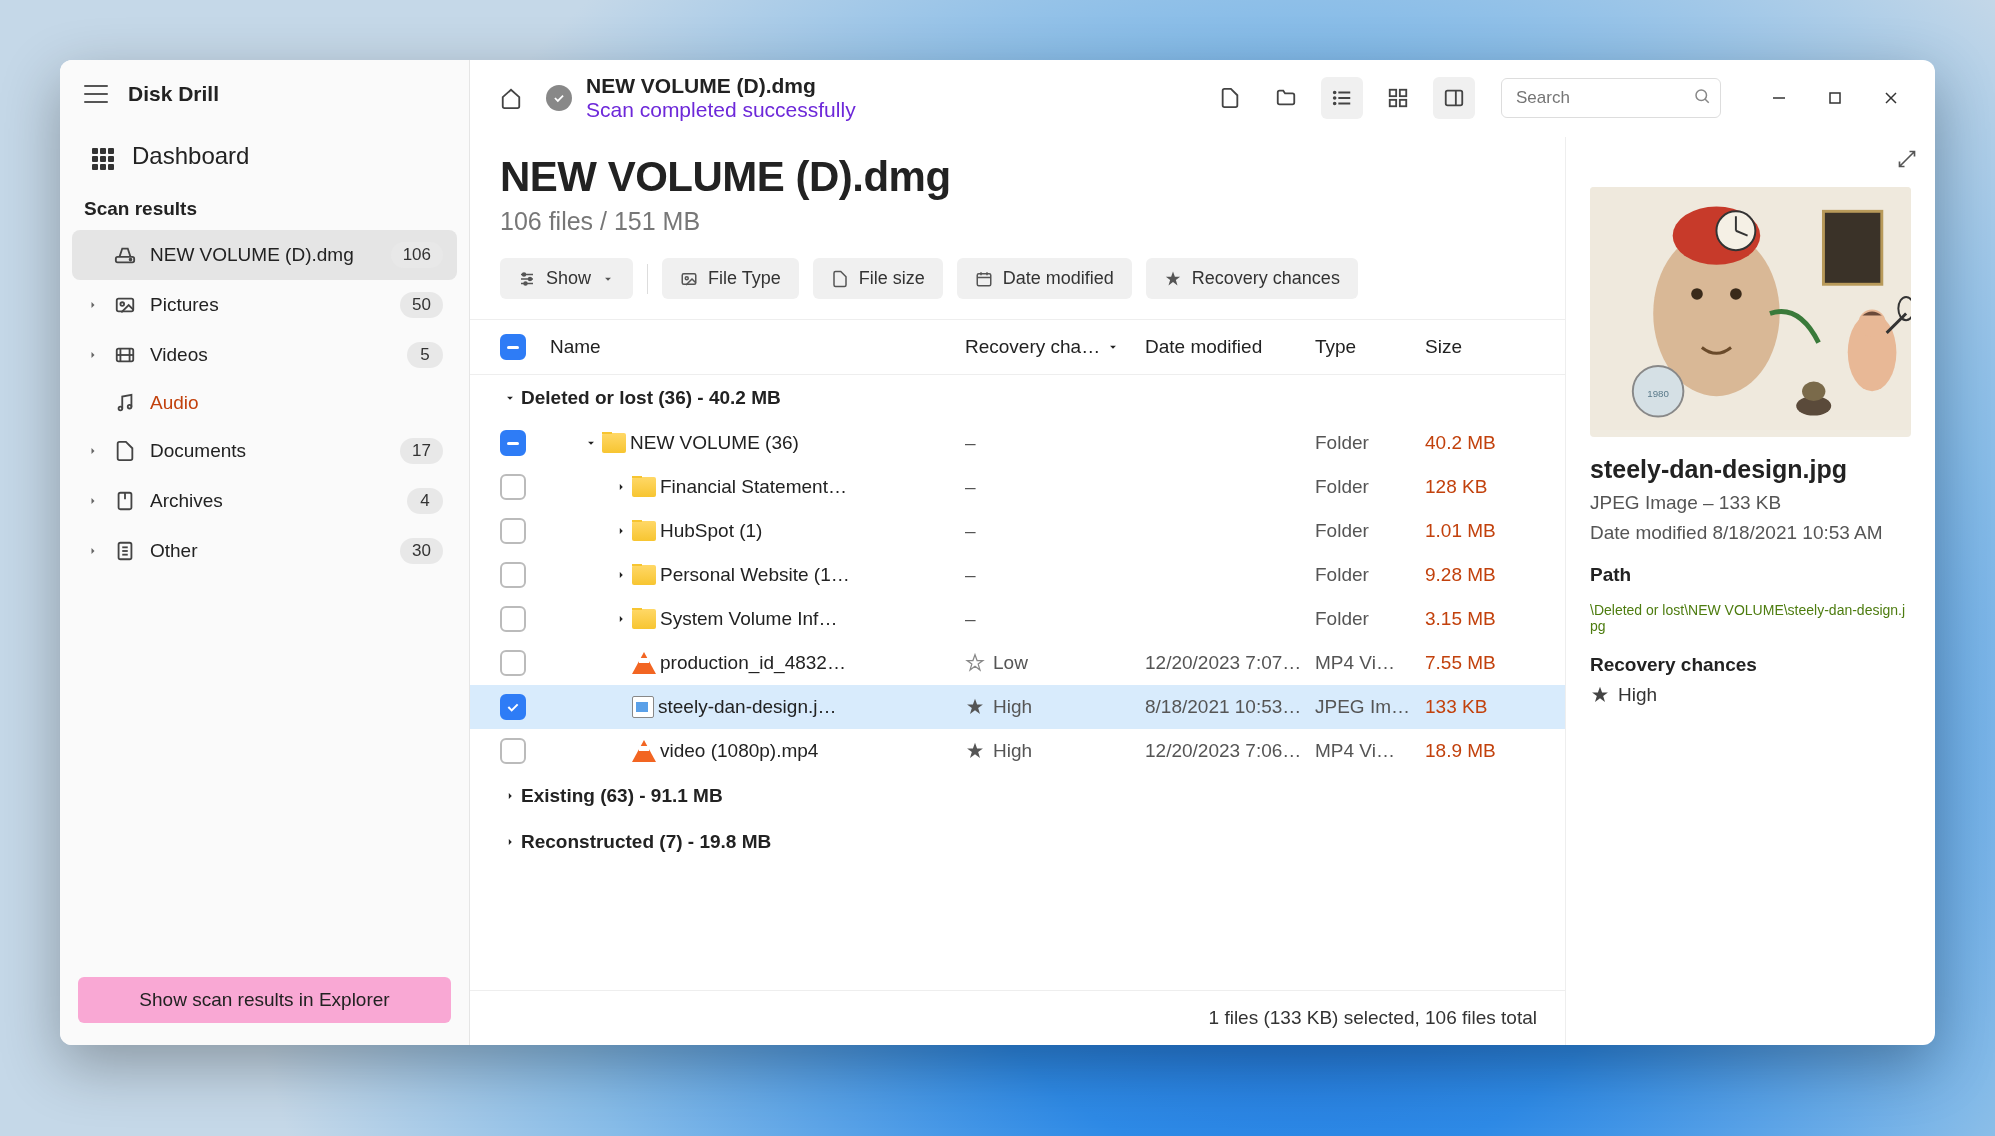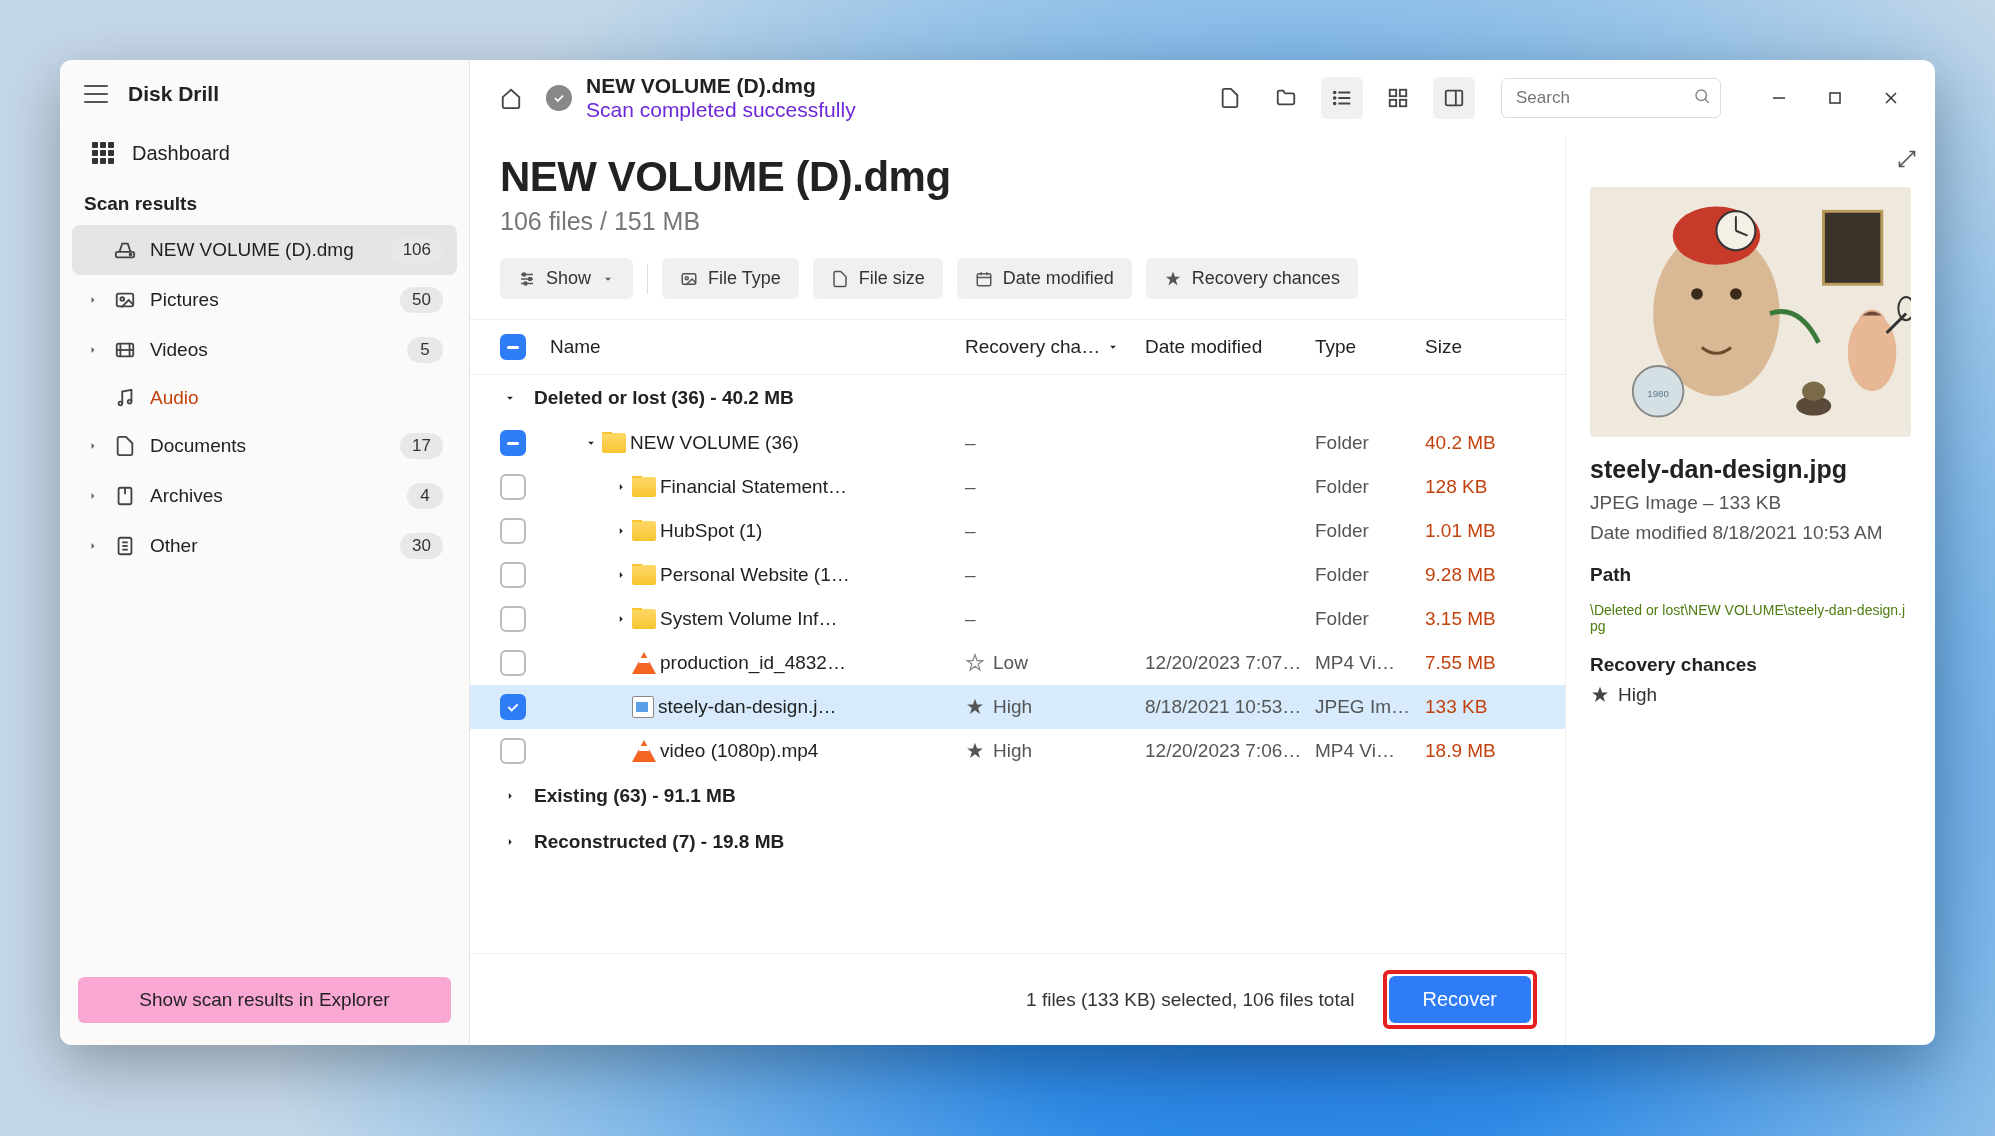--- a/index.html
+++ b/index.html
@@ -5,21 +5,21 @@
 *{margin:0;padding:0;box-sizing:border-box;font-family:'Segoe UI',Arial,sans-serif}
 body{width:1995px;height:1136px;background:linear-gradient(135deg,#c5d8e8 0%,#b0c8dd 100%);position:relative;overflow:hidden}
 .win11-bg{position:absolute;inset:0;background:radial-gradient(circle at 65% 70%,#1a6dd9 0%,#2e8ae6 25%,#87bce8 50%,#c5d8e8 70%)}
 .window{position:absolute;top:60px;left:60px;right:60px;bottom:91px;background:#fff;border-radius:12px;box-shadow:0 20px 60px rgba(0,0,0,.3);display:flex;overflow:hidden}
 .sidebar{width:410px;background:#fafafa;border-right:1px solid #e5e5e5;display:flex;flex-direction:column}
 .sb-head{display:flex;align-items:center;gap:20px;padding:22px 24px}
 .menu-icon{width:24px;height:18px;display:flex;flex-direction:column;justify-content:space-between;cursor:pointer}
 .menu-icon span{height:2px;background:#555;border-radius:1px}
 .app-title{font-size:21px;font-weight:600;color:#222}
 .sb-nav{padding:0 12px;flex:1;overflow:auto}
-.dash{display:flex;align-items:flex-start;gap:18px;padding:14px 20px;font-size:20px;color:#222;cursor:pointer}
+.dash{display:flex;align-items:flex-end;gap:18px;padding:14px 20px;font-size:24px;color:#222;cursor:pointer}
 .dash-icon{width:22px;height:22px;display:grid;grid-template-columns:1fr 1fr 1fr;grid-template-rows:1fr 1fr 1fr;gap:2px}
 .dash-icon i{background:#333;border-radius:1px}
 .sb-section{padding:14px 12px 10px;font-weight:600;font-size:19px;color:#222}
 .sb-item{display:flex;align-items:center;gap:14px;padding:12px 14px;border-radius:8px;font-size:19px;color:#222;cursor:pointer}
 .sb-item.active{background:#e5e5e5}
 .chev{width:14px;height:14px;color:#666;display:flex;align-items:center;justify-content:center}
 .chev svg{width:12px;height:12px}
 .sb-item .ico{width:22px;height:22px;display:flex;align-items:center;justify-content:center;color:#444}
 .sb-item .ico svg{width:22px;height:22px}
 .sb-label{flex:1;white-space:nowrap;overflow:hidden;text-overflow:ellipsis}
@@ -62,21 +62,21 @@
 .colhead .c-rec{width:180px;display:flex;align-items:center;gap:6px}
 .colhead .c-date{width:170px}
 .colhead .c-type{width:110px}
 .colhead .c-size{width:110px}
 .chk{width:26px;height:26px;border:2px solid #bbb;border-radius:6px;background:#fff;cursor:pointer;display:flex;align-items:center;justify-content:center}
 .chk.ind{background:#2e7cf6;border-color:#2e7cf6}
 .chk.ind::after{content:'';width:12px;height:3px;background:#fff;border-radius:2px}
 .chk.ck{background:#2e7cf6;border-color:#2e7cf6}
 .chk.ck svg{width:16px;height:16px;color:#fff}
 .tree{flex:1;overflow:auto;padding:0 30px}
-.grp{display:flex;align-items:center;gap:14px;padding:12px 0;font-size:19px;font-weight:600;color:#222;cursor:pointer}
+.grp{display:flex;align-items:center;gap:1px;padding:12px 0;font-size:19px;font-weight:600;color:#222;cursor:pointer}
 .grp .ar{width:20px;display:flex;justify-content:center}
 .row{display:flex;align-items:center;padding:9px 0;font-size:19px;color:#222}
 .row.sel{background:#d8ebfc;margin:0 -30px;padding-left:30px;padding-right:30px}
 .row .c-chk{width:50px}
 .row .c-name{flex:1;display:flex;align-items:center;gap:4px;overflow:hidden}
 .row .indent{display:inline-block}
 .row .c-rec{width:180px;display:flex;align-items:center;gap:8px;color:#555}
 .row .c-date{width:170px;color:#555;white-space:nowrap;overflow:hidden;text-overflow:ellipsis}
 .row .c-type{width:110px;color:#555;white-space:nowrap;overflow:hidden;text-overflow:ellipsis}
 .row .c-size{width:110px;color:#c2410c}
@@ -570,23 +570,20 @@
             <span class="ar">
                 <svg viewBox="0 0 24 24" fill="currentColor" style="width:14px;transform:rotate(-90deg)">
                   <path d="M7 10l5 5 5-5z"></path>
                 </svg>
               </span>
             <span>Reconstructed (7) - 19.8 MB</span>
           </div>
         </div>
         <div class="statusbar">
           <div class="txt">1 files (133 KB) selected, 106 files total</div>
-          <div class="recover-wrap">
-            <button class="recover-btn">Recover</button>
-          </div>
         </div>
       </div>
 
       <div class="preview">
         <div class="pv-pop"><svg viewBox="0 0 24 24" fill="none" stroke="currentColor" stroke-width="2">
               <path d="M15 3h6v6M21 3l-9 9M9 21H3v-6M3 21l9-9"></path>
             </svg></div>
         <div class="pv-img">
           <svg class="pv-draw" viewBox="0 0 330 250" preserveAspectRatio="none">
             <rect width="330" height="250" fill="#efe9dd"></rect>

